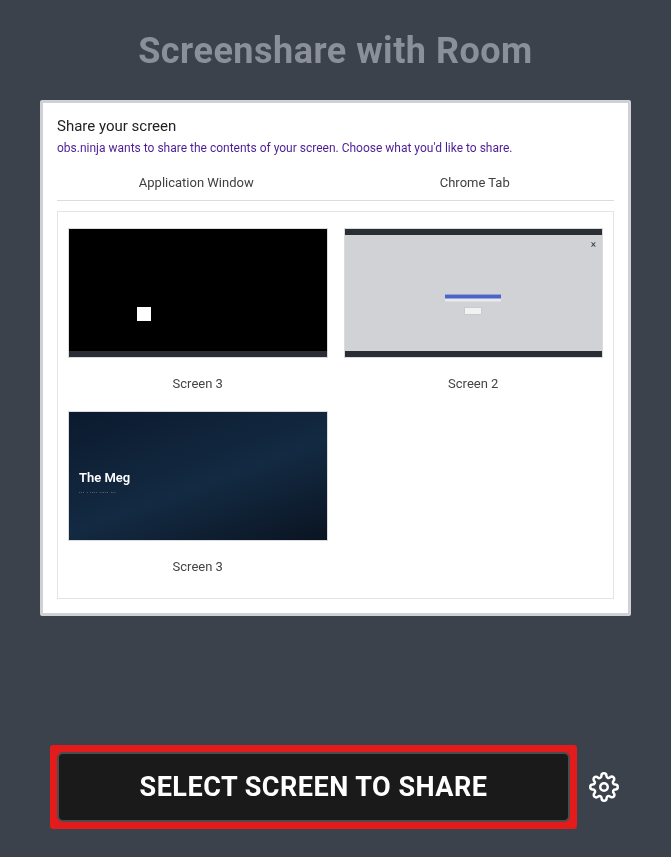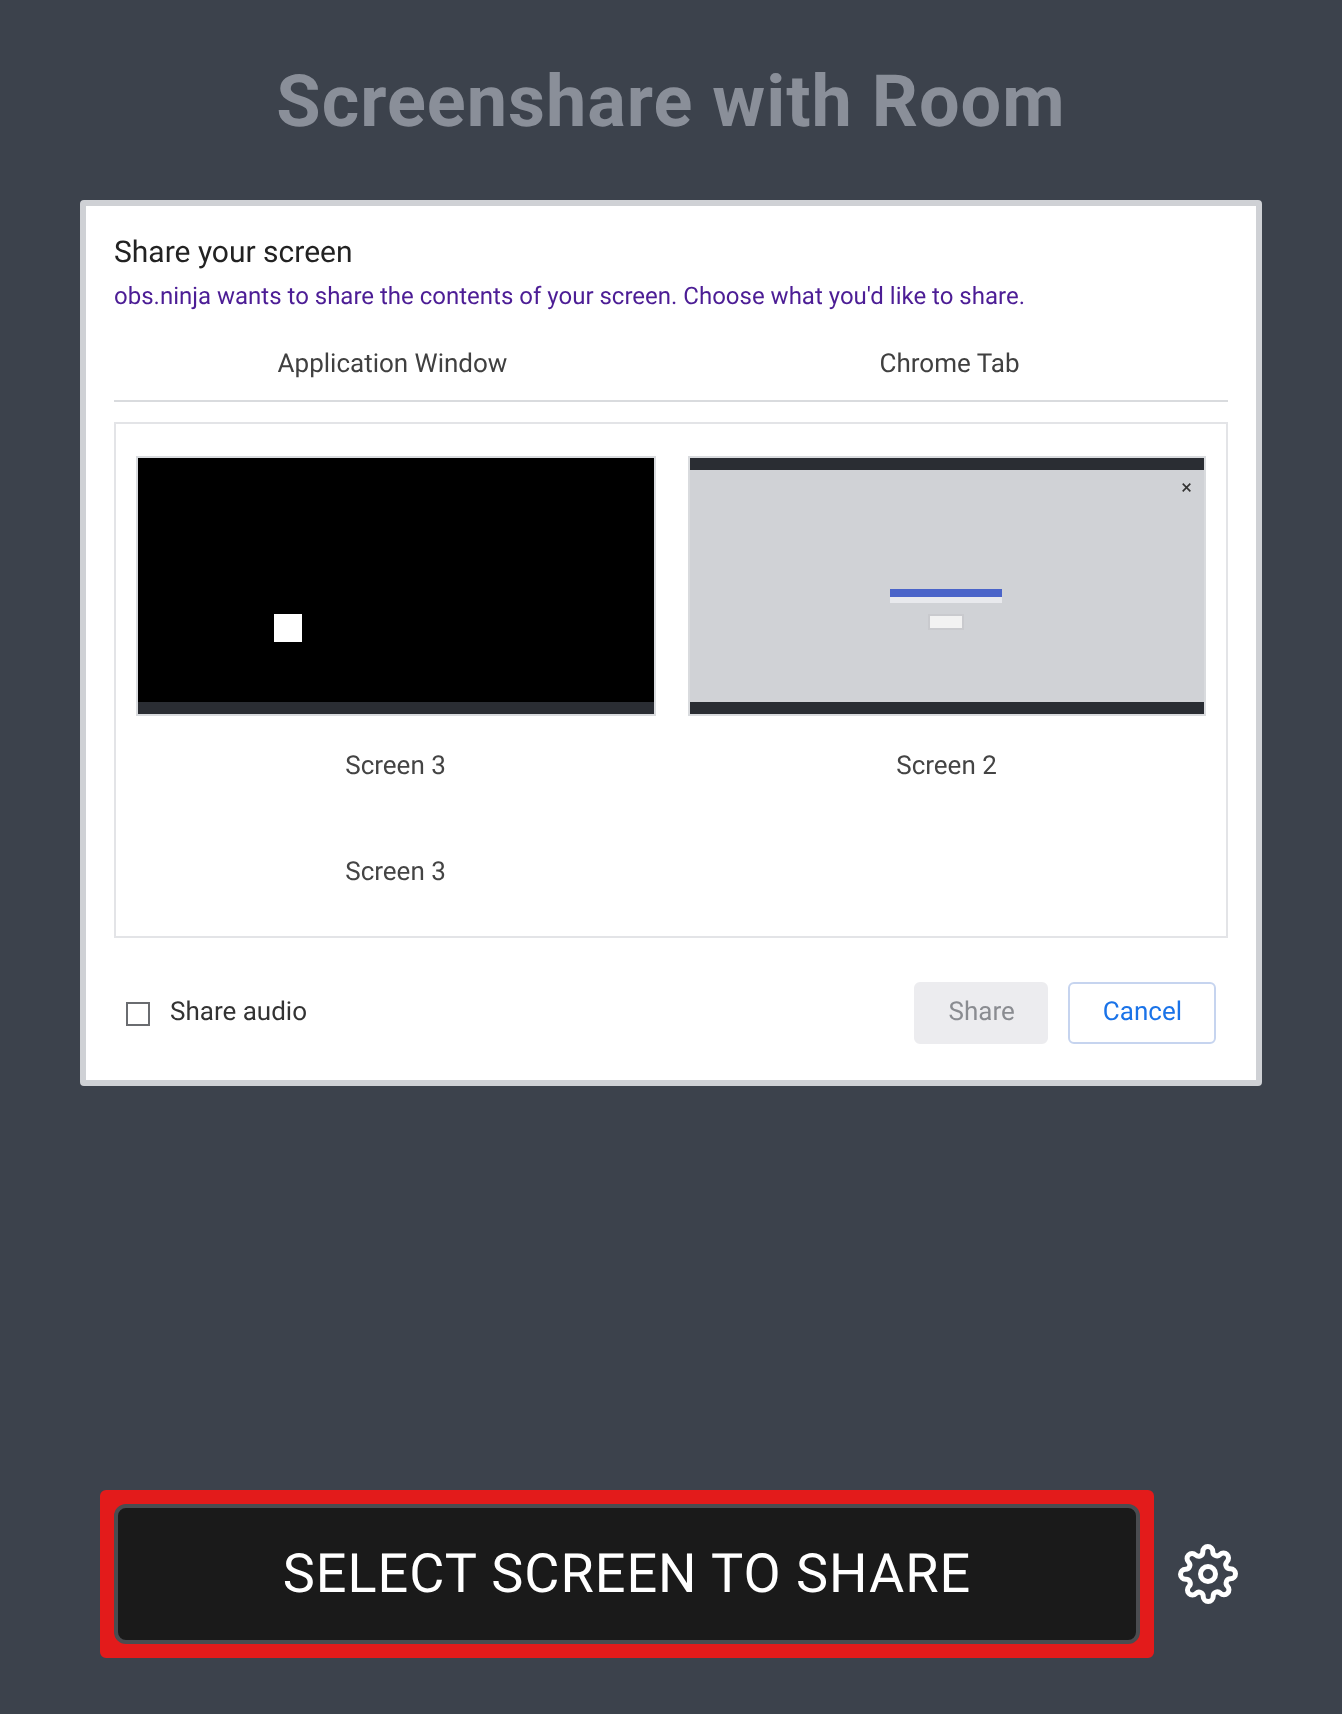--- a/index.html
+++ b/index.html
@@ -158,21 +158,21 @@
     border: 4px solid #e31b1b;
     border-radius: 3px;
     padding: 3px;
     background: #e31b1b;
   }
   .select-btn {
     width: 100%;
     background: #1a1a1a;
     color: #fff;
     font-size: 27px;
-    font-weight: 400;
+    font-weight: 700;
     text-align: center;
     padding: 17px 6px;
     border: 2px solid #4a4c50;
     border-radius: 6px;
     letter-spacing: 0.5px;
     cursor: pointer;
   }
   .gear-btn {
     width: 34px; height: 34px;
     display: flex;
@@ -212,32 +212,29 @@
           <div class="taskbar-top"></div>
           <div class="taskbar-bot"></div>
           <span class="close-x">×</span>
           <div class="center-bar"></div>
           <div class="center-btn"></div>
         </div>
         <div class="screen-label">Screen 2</div>
       </div>
 
       <div class="screen-item">
+        <div class="thumb dark">
+          <div class="movie-title">The Meg</div>
+          <div class="movie-sub">··· · ···· ····· ···</div>
+        </div>
         <div class="screen-label">Screen 3</div>
       </div>
 
     </div>
 
-    <div class="dlg-footer">
-      <span class="chk"></span>
-      <span class="chk-label">Share audio</span>
-      <span class="spacer"></span>
-      <span class="btn btn-share">Share</span>
-      <span class="btn btn-cancel">Cancel</span>
-    </div>
 
   </div>
 </div>
 
 <div class="select-row">
   <div class="select-btn-wrap">
     <div class="select-btn">SELECT SCREEN TO SHARE</div>
   </div>
   <div class="gear-btn">
     <svg width="30" height="30" viewBox="0 0 24 24" fill="none" stroke-width="2" stroke-linecap="round" stroke-linejoin="round">

